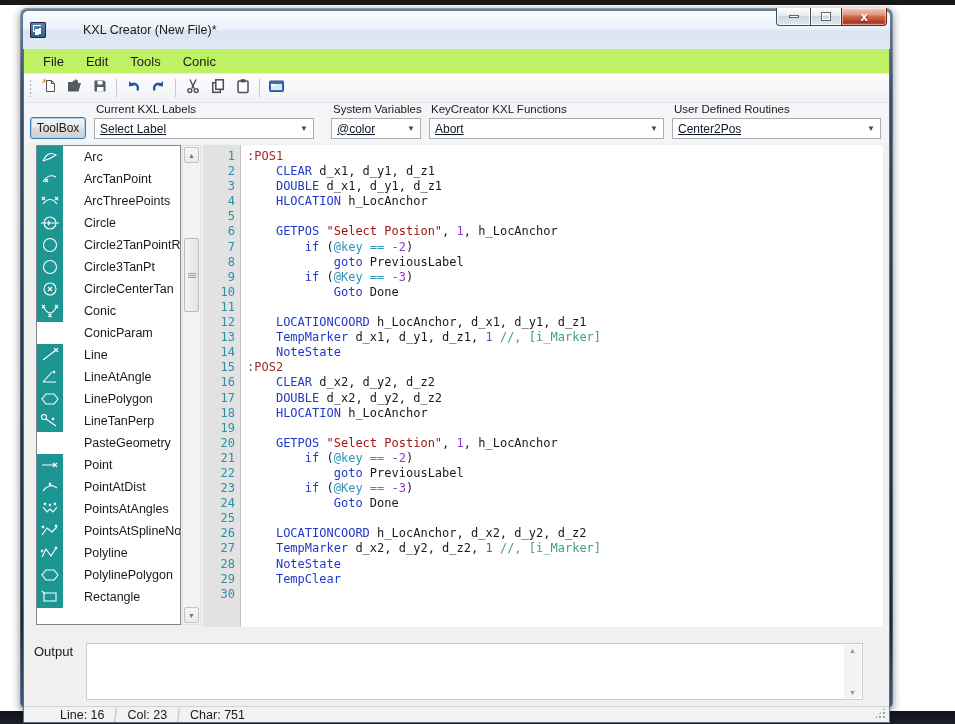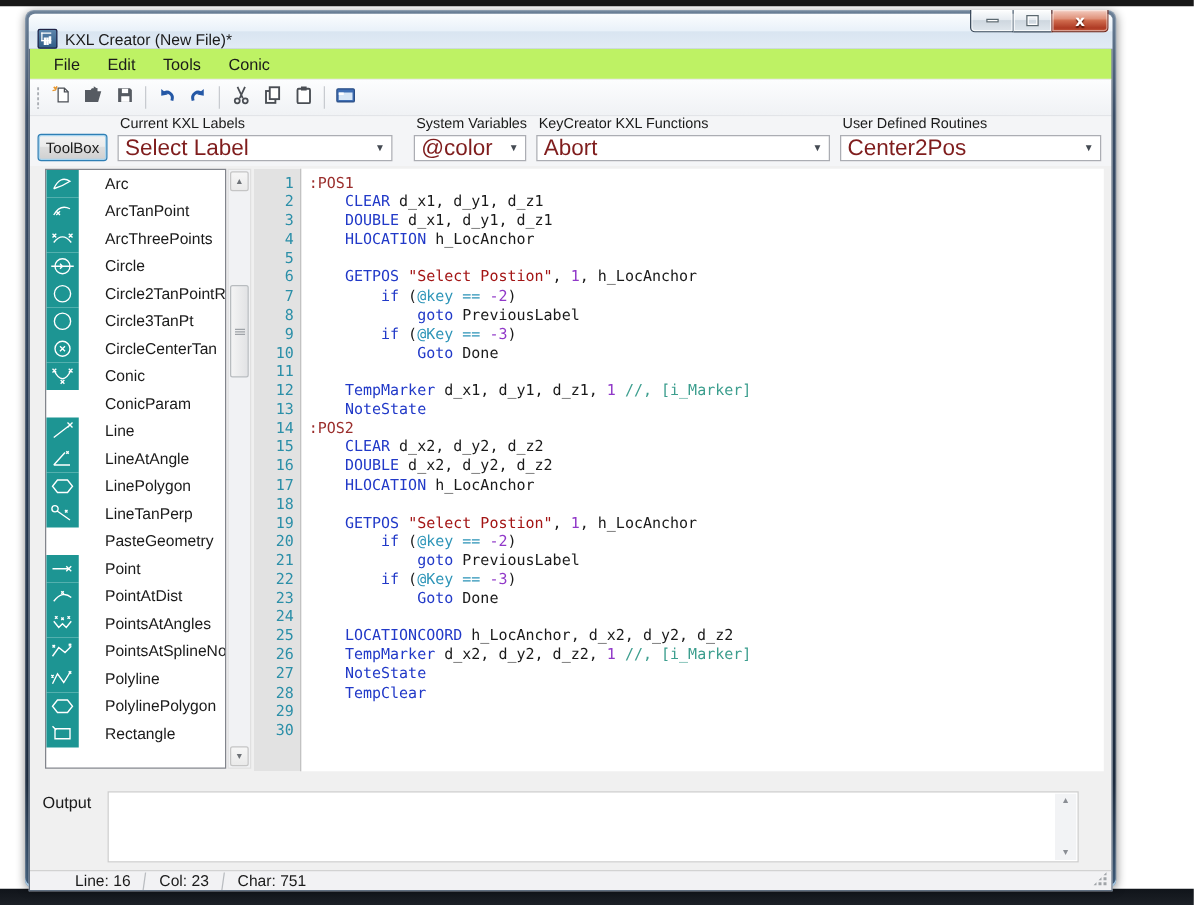--- a/index.html
+++ b/index.html
@@ -8,23 +8,23 @@
   .screen-strip { position:absolute; left:0; width:955px; background:#181818; }
   #strip-top { top:0; height:5px; }
   #strip-bottom { top:711px; height:13px; background:linear-gradient(#10141a,#1c2026); }
 
   
   .window { position:absolute; left:20px; top:8px; width:873px; height:702px;
     border-radius:7px 7px 6px 6px; padding:3px;
     background:linear-gradient(180deg,#6B8097 0%,#3A4D66 12%,#243750 55%,#1B2A3D 88%,#3E5A78 100%);
     box-shadow:0 2px 8px rgba(0,0,0,.45), inset 0 0 0 1px rgba(255,255,255,.22),
                inset 0 -2px 0 #8FB8D8; }
-  .titlebar { height:28px; border-radius:5px 5px 0 0; display:flex; align-items:flex-end;
+  .titlebar { height:38px; border-radius:5px 5px 0 0; display:flex; align-items:center;
     background:linear-gradient(#FBFDFE,#E9F1F9 48%,#D9E5F1 52%,#E2EBF5);
-    padding-left:7px; position:relative; }
+    padding-left:7px; position:relative;gap:31px; }
   .app-icon { width:16px; height:16px; border-radius:2px; margin-right:6px;
     background:linear-gradient(#5E87AE,#2E5B85); position:relative; box-shadow:inset 0 0 0 1px #224; }
   .app-icon:before { content:""; position:absolute; left:3px; top:3px; width:7px; height:5px;
     border:1.5px solid #fff; border-right:none; }
   .app-icon:after { content:""; position:absolute; left:7px; top:7px; width:1.5px; height:6px;
     background:#fff; box-shadow:-2px 0 0 #fff, 2px -1px 0 #fff; }
   .title-text { font-size:12.5px; color:#1A1A1A; }
   .win-buttons { position:absolute; top:0; right:6px; display:flex; z-index:5; }
   .win-btn { height:18px; border:1px solid #3E4C5C; border-top:none; display:flex;
     align-items:center; justify-content:center;
@@ -62,21 +62,21 @@
   .quickbar { height:40px; background:#F4F5F7; display:flex; align-items:flex-end;
     padding:0 8px 4px 6px; }
   .toolbox-btn { width:56px; height:22px; margin-right:8px; font-size:12px; color:#1A1A1A;
     display:flex; align-items:center; justify-content:center; border:1px solid #2E7FB5;
     border-radius:3px; background:linear-gradient(#F3F3F3,#EBEBEB 45%,#DDDDDD 50%,#CFCFCF);
     box-shadow:0 0 0 1px #A8D4EE inset; }
   .combo-group { display:flex; flex-direction:column; margin-right:8px; }
   .combo-label { font-size:11.5px; color:#1A1A1A; margin:0 0 3px 2px; white-space:nowrap; }
   .combo { height:21px; background:#FFF; border:1px solid #ABADB3; display:flex;
     align-items:center; justify-content:space-between; padding:0 5px 0 5px; }
-  .combo-value { font-size:18px; color:#7f1d1d; white-space:nowrap; overflow:hidden; }
+  .combo-value { font-size:12px; color:#0f172a; white-space:nowrap; overflow:hidden;text-decoration:underline; }
   .combo-arrow { font-size:8px; color:#444A52; margin-left:6px; }
   #group-0 { width:220px; } #group-1 { width:90px; margin-left:9px; }
   #group-2 { width:235px; } #group-3 { flex:1; margin-right:0;justify-content:space-between; }
 
   
   .main { flex:1; display:flex; background:#F0F0F0; padding:2px 6px 2px 12px; min-height:0; }
   .listbox { width:145px; height:480px; background:#FFF; border:1px solid #82858C; overflow:hidden; }
   .lb-item { height:22px; display:flex; align-items:center; }
   .lb-icon { width:26px; height:22px; flex:none; display:flex; align-items:center;
     justify-content:center; }
@@ -468,20 +468,21 @@
             <div class="code-line"><span class="tk-pln">    </span><span class="tk-kw">CLEAR</span><span class="tk-pln"> d_x1, d_y1, d_z1</span></div>
             <div class="code-line"><span class="tk-pln">    </span><span class="tk-kw">DOUBLE</span><span class="tk-pln"> d_x1, d_y1, d_z1</span></div>
             <div class="code-line"><span class="tk-pln">    </span><span class="tk-kw">HLOCATION</span><span class="tk-pln"> h_LocAnchor</span></div>
             <div class="code-line">&nbsp;</div>
             <div class="code-line"><span class="tk-pln">    </span><span class="tk-kw">GETPOS</span><span class="tk-pln"> </span><span class="tk-str">"Select Postion"</span><span class="tk-pln">, </span><span class="tk-num">1</span><span class="tk-pln">, h_LocAnchor</span></div>
             <div class="code-line"><span class="tk-pln">        </span><span class="tk-kw">if</span><span class="tk-pln"> (</span><span class="tk-at">@key</span><span class="tk-pln"> </span><span class="tk-at">==</span><span class="tk-pln"> </span><span class="tk-num">-2</span><span class="tk-pln">)</span></div>
             <div class="code-line"><span class="tk-pln">            </span><span class="tk-kw">goto</span><span class="tk-pln"> PreviousLabel</span></div>
             <div class="code-line"><span class="tk-pln">        </span><span class="tk-kw">if</span><span class="tk-pln"> (</span><span class="tk-at">@Key</span><span class="tk-pln"> </span><span class="tk-at">==</span><span class="tk-pln"> </span><span class="tk-num">-3</span><span class="tk-pln">)</span></div>
             <div class="code-line"><span class="tk-pln">            </span><span class="tk-kw">Goto</span><span class="tk-pln"> Done</span></div>
             <div class="code-line">&nbsp;</div>
+            <div class="code-line"><span class="tk-pln">    </span><span class="tk-kw">LOCATIONCOORD</span><span class="tk-pln"> h_LocAnchor, d_x1, d_y1, d_z1</span></div>
             <div class="code-line"><span class="tk-pln">    </span><span class="tk-kw">TempMarker</span><span class="tk-pln"> d_x1, d_y1, d_z1, </span><span class="tk-num">1</span><span class="tk-pln"> </span><span class="tk-cmt">//, [i_Marker]</span></div>
             <div class="code-line"><span class="tk-pln">    </span><span class="tk-kw">NoteState</span></div>
             <div class="code-line"><span class="tk-lbl">:POS2</span></div>
             <div class="code-line"><span class="tk-pln">    </span><span class="tk-kw">CLEAR</span><span class="tk-pln"> d_x2, d_y2, d_z2</span></div>
             <div class="code-line"><span class="tk-pln">    </span><span class="tk-kw">DOUBLE</span><span class="tk-pln"> d_x2, d_y2, d_z2</span></div>
             <div class="code-line"><span class="tk-pln">    </span><span class="tk-kw">HLOCATION</span><span class="tk-pln"> h_LocAnchor</span></div>
             <div class="code-line">&nbsp;</div>
             <div class="code-line"><span class="tk-pln">    </span><span class="tk-kw">GETPOS</span><span class="tk-pln"> </span><span class="tk-str">"Select Postion"</span><span class="tk-pln">, </span><span class="tk-num">1</span><span class="tk-pln">, h_LocAnchor</span></div>
             <div class="code-line"><span class="tk-pln">        </span><span class="tk-kw">if</span><span class="tk-pln"> (</span><span class="tk-at">@key</span><span class="tk-pln"> </span><span class="tk-at">==</span><span class="tk-pln"> </span><span class="tk-num">-2</span><span class="tk-pln">)</span></div>
             <div class="code-line"><span class="tk-pln">            </span><span class="tk-kw">goto</span><span class="tk-pln"> PreviousLabel</span></div>

